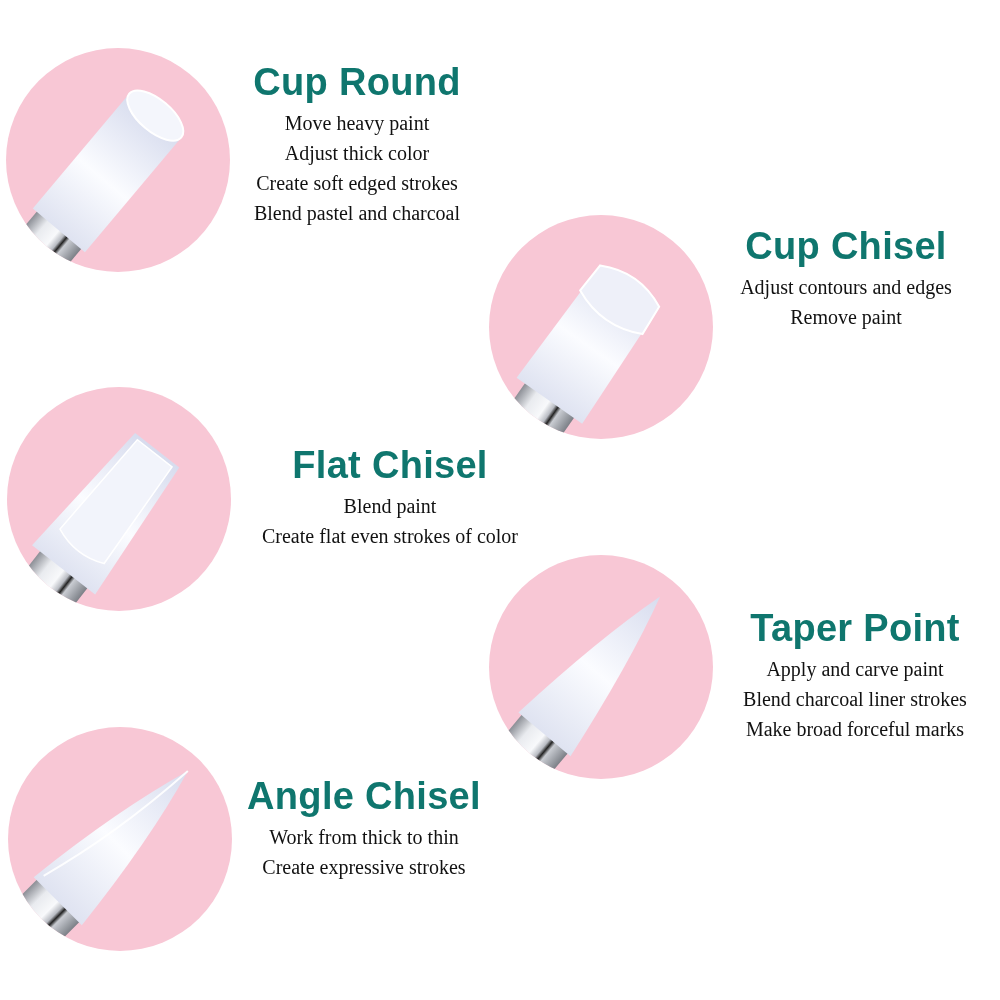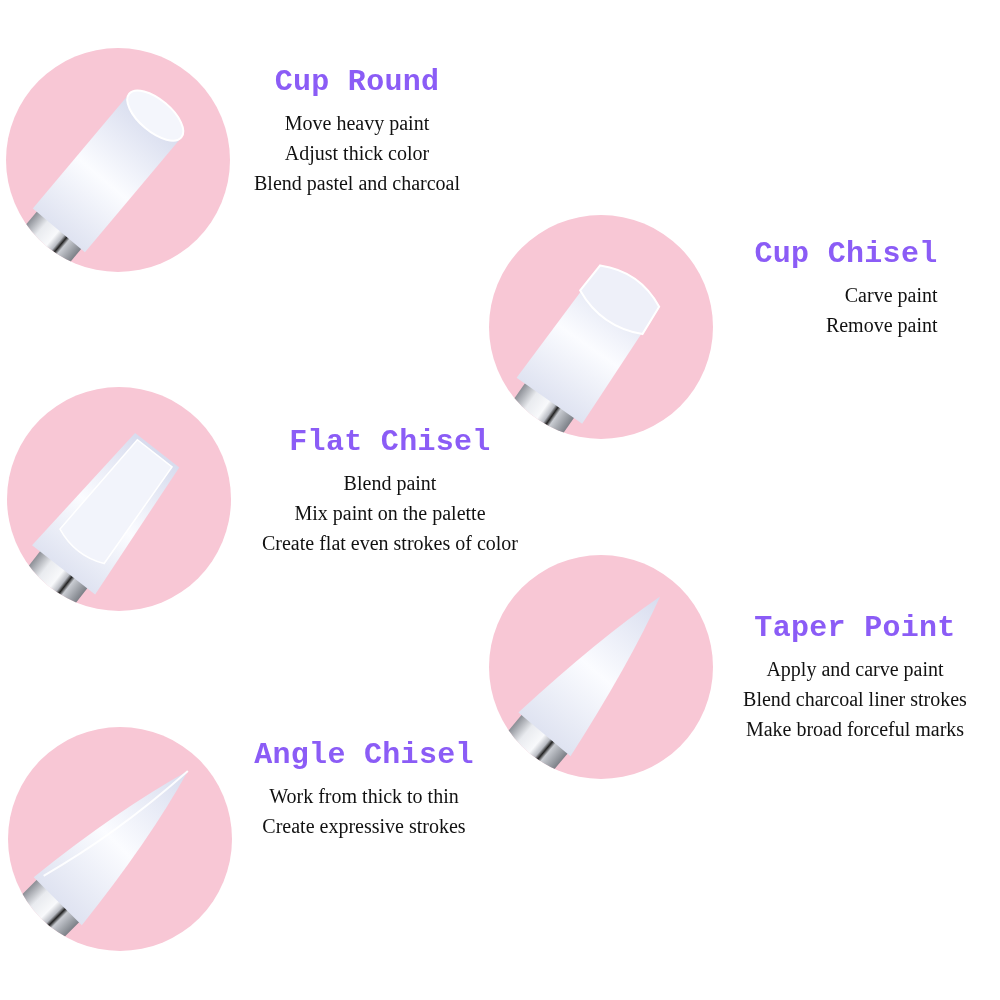--- a/index.html
+++ b/index.html
@@ -21,24 +21,24 @@
       left: 0; top: 0;
       width: 224px; height: 224px;
     }
     .block {
       position: absolute;
       text-align: center;
       transform: translateX(-50%);
       white-space: nowrap;
     }
     .title {
-      font-family: Liberation Mono, monospace;
+      font-family: Liberation Sans, sans-serif;
       font-weight: bold;
-      font-size: 30px;
-      color: #8b5cf6;
+      font-size: 38px;
+      color: #0f766e;
       line-height: 40px;
       letter-spacing: 0.3px;
       margin-bottom: 6px;
     }
     .line {
       font-family: "Liberation Serif", serif;
       font-size: 20px;
       color: #111111;
       line-height: 30px;
     }
@@ -72,51 +72,51 @@
       <rect x="-150" y="-34" width="58" height="68" fill="url(#chrome)" transform="rotate(90 -121 0)"></rect>
       <rect x="-92" y="-34" width="150" height="68" fill="url(#silicone)"></rect>
       <ellipse cx="58" cy="0" rx="16" ry="34" fill="#f4f6fc" stroke="#ffffff" stroke-width="2"></ellipse>
     </g>
   </svg>
 </div>
 <div class="block" style="left:357px; top:62px;">
   <div class="title">Cup Round</div>
   <div class="line">Move heavy paint</div>
   <div class="line">Adjust thick color</div>
+  <div class="line">Create soft edged strokes</div>
   <div class="line">Blend pastel and charcoal</div>
 </div>
 
 <div class="circle" style="left:489px; top:215px;">
   <svg class="brush" viewBox="0 0 224 224">
     <g transform="translate(112,112) rotate(-55)">
       <rect x="-150" y="-40" width="60" height="80" fill="url(#chrome)" transform="rotate(90 -120 0)"></rect>
       <path d="M -90 -40 L 50 -36 Q 68 0 50 36 L -90 40 Z" fill="url(#silicone)"></path>
       <path d="M 18 -38 Q 0 0 18 38 L 50 36 Q 68 0 50 -36 Z" fill="#eef0f9" stroke="#ffffff" stroke-width="2"></path>
     </g>
   </svg>
 </div>
-<div class="block" style="left:846px; top:234px;text-align:right;">
+<div class="block" style="left:846px; top:226px;">
   <div class="title">Cup Chisel</div>
-  <div class="line">Carve paint</div>
+  <div class="line">Adjust contours and edges</div>
   <div class="line">Remove paint</div>
 </div>
 
 <div class="circle" style="left:7px; top:387px;">
   <svg class="brush" viewBox="0 0 224 224">
     <g transform="translate(112,112) rotate(-52)">
       <rect x="-150" y="-40" width="60" height="80" fill="url(#chrome)" transform="rotate(90 -120 0)"></rect>
       <path d="M -90 -40 L 62 -28 L 62 28 L -90 40 Z" fill="url(#silicone)"></path>
       <path d="M -60 -28 Q -72 0 -60 28 L 58 22 L 58 -22 Z" fill="#f2f4fb" stroke="#ffffff" stroke-width="1.5"></path>
     </g>
   </svg>
 </div>
-<div class="block" style="left:390px; top:422px;">
+<div class="block" style="left:390px; top:445px;">
   <div class="title">Flat Chisel</div>
   <div class="line">Blend paint</div>
-  <div class="line">Mix paint on the palette</div>
   <div class="line">Create flat even strokes of color</div>
 </div>
 
 <div class="circle" style="left:489px; top:555px;">
   <svg class="brush" viewBox="0 0 224 224">
     <g transform="translate(112,112) rotate(-50)">
       <rect x="-150" y="-34" width="60" height="68" fill="url(#chrome)" transform="rotate(90 -120 0)"></rect>
       <path d="M -88 -34 Q 20 -20 92 0 Q 20 20 -88 34 Z" fill="url(#silicone)"></path>
     </g>
   </svg>
@@ -130,17 +130,17 @@
 
 <div class="circle" style="left:8px; top:727px;">
   <svg class="brush" viewBox="0 0 224 224">
     <g transform="translate(112,112) rotate(-45)">
       <rect x="-150" y="-34" width="60" height="68" fill="url(#chrome)" transform="rotate(90 -120 0)"></rect>
       <path d="M -88 -34 Q 20 -22 96 0 Q 20 22 -88 34 Z" fill="url(#silicone)"></path>
       <path d="M -80 -28 Q 0 -6 96 0" fill="none" stroke="#ffffff" stroke-width="2" opacity="0.9"></path>
     </g>
   </svg>
 </div>
-<div class="block" style="left:364px; top:735px;">
+<div class="block" style="left:364px; top:776px;">
   <div class="title">Angle Chisel</div>
   <div class="line">Work from thick to thin</div>
   <div class="line">Create expressive strokes</div>
 </div>
 
 </body></html>

